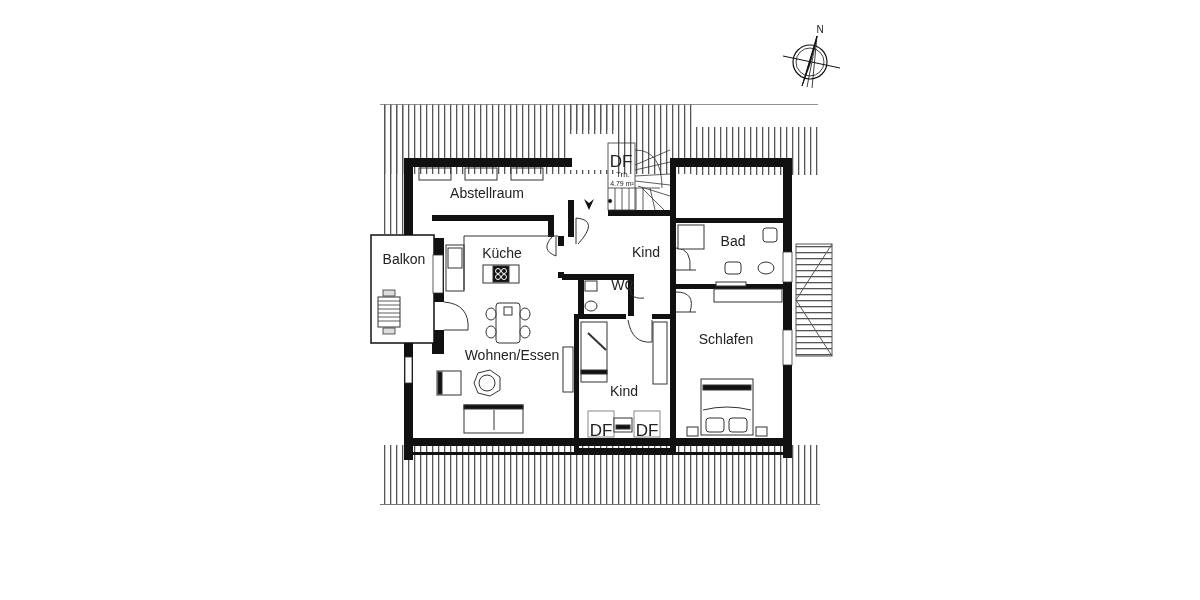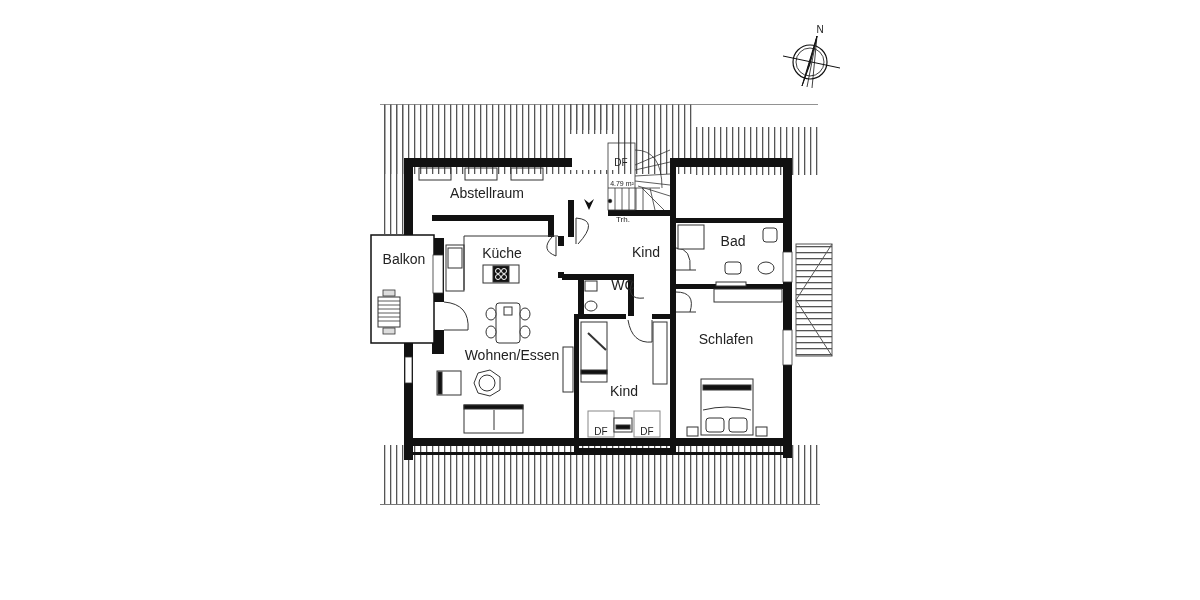--- a/index.html
+++ b/index.html
@@ -1,19 +1,19 @@
 <!DOCTYPE html>
 <html><head>
 <meta charset="utf-8">
 <style>
   html, body { margin:0; padding:0; background:#ffffff; }
   body { width:1200px; height:600px; position:relative; overflow:hidden; font-family:"Liberation Sans", sans-serif; }
   #plan { position:absolute; left:0; top:0; }
   .lbl { position:absolute; font-size:14px; color:#222; white-space:nowrap; transform:translate(-50%,-50%); font-family:"Liberation Sans", sans-serif; }
-  .lbl.df { font-size:10px;text-align:center; }
+  .lbl.df { font-size:17px;text-align:center; }
   .lbl.small { font-size:7px; }
 </style>
 </head>
 <body>
 
 <svg id="plan" width="1200" height="600" viewBox="0 0 1200 600" xmlns="http://www.w3.org/2000/svg">
   <defs>
     <pattern id="roofV" width="6" height="10" patternUnits="userSpaceOnUse">
       <rect x="0" y="0" width="1.3" height="10" fill="#555"></rect>
     </pattern>
@@ -232,17 +232,17 @@
 <div class="lbl" style="left:404px; top:259px;">Balkon</div>
 <div class="lbl" style="left:502px; top:253px;">Küche</div>
 <div class="lbl" style="left:646px; top:252px;">Kind</div>
 <div class="lbl" style="left:733px; top:241px;text-align:right;">Bad</div>
 <div class="lbl" style="left:623px; top:285px;">WC</div>
 <div class="lbl" style="left:726px; top:339px;text-align:right;">Schlafen</div>
 <div class="lbl" style="left:512px; top:355px;text-align:center;">Wohnen/Essen</div>
 <div class="lbl" style="left:624px; top:391px;">Kind</div>
 
 <div class="lbl df" style="left:621px; top:162px;">DF</div>
-<div class="lbl" style="left:623px; top:174px; font-size:8px;margin-top:45px;">Trh.</div>
+<div class="lbl" style="left:623px; top:174px; font-size:8px;">Trh.</div>
 <div class="lbl small" style="left:622px; top:183px;">4.79 m²</div>
 
 <div class="lbl df" style="left:601px; top:431px;">DF</div>
 <div class="lbl df" style="left:647px; top:431px;">DF</div>
 
 </body></html>

